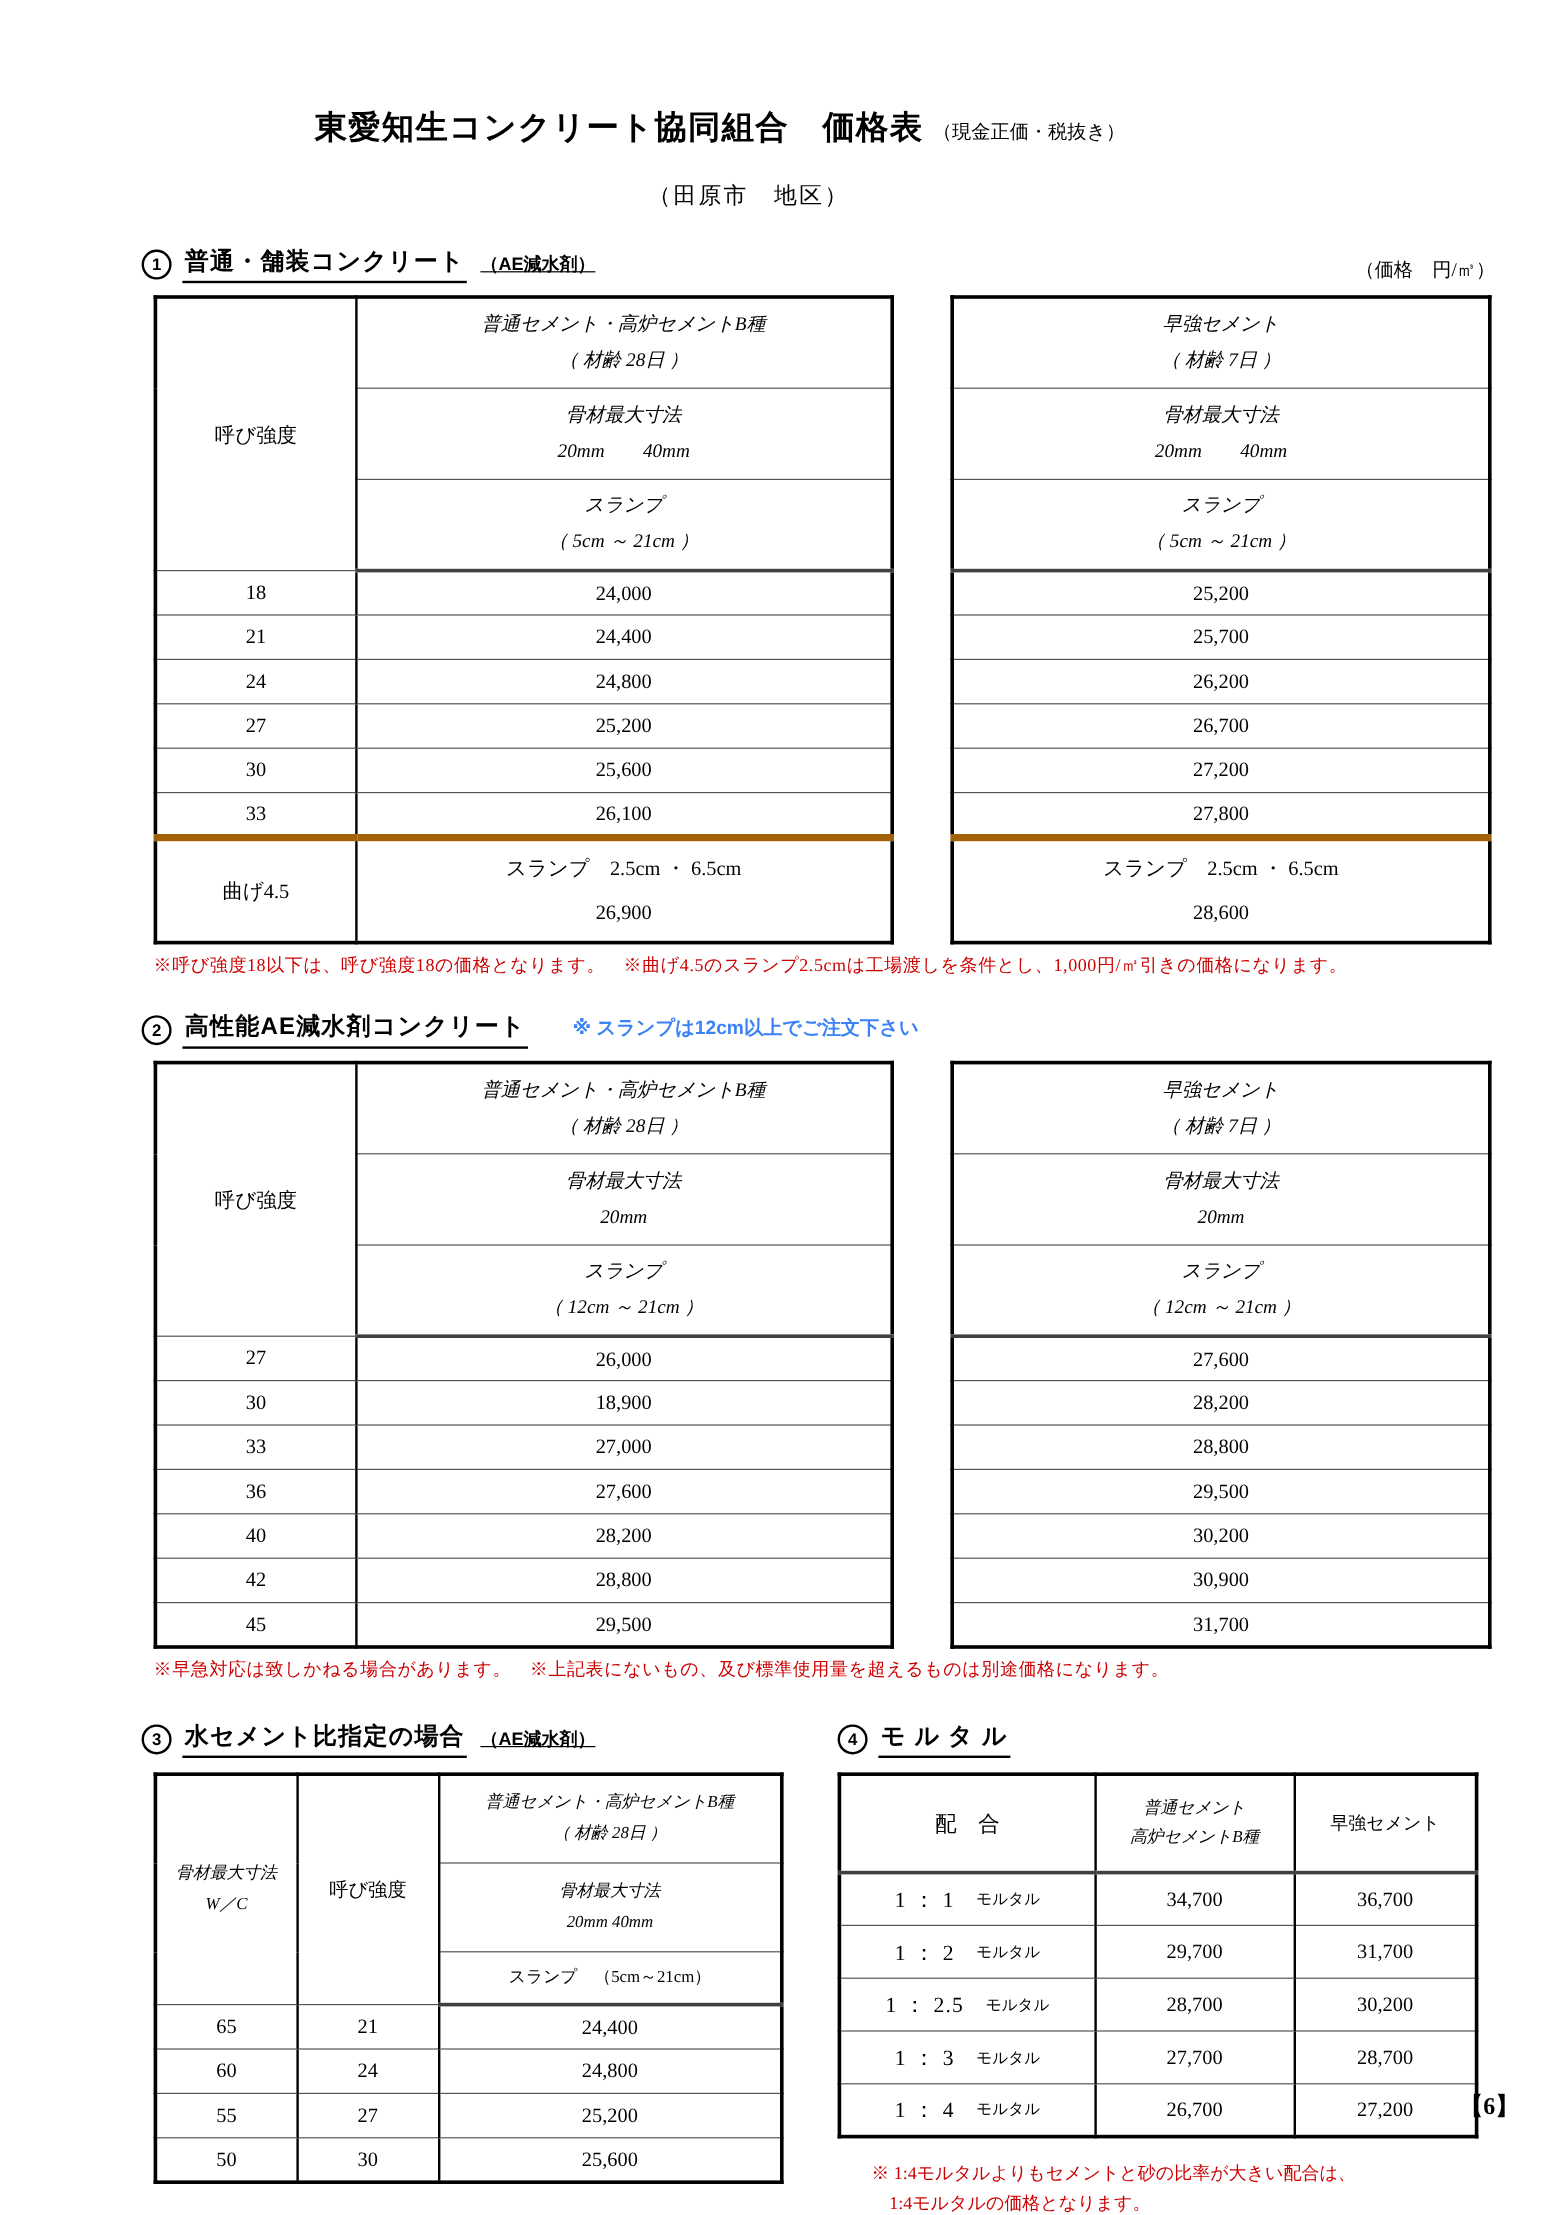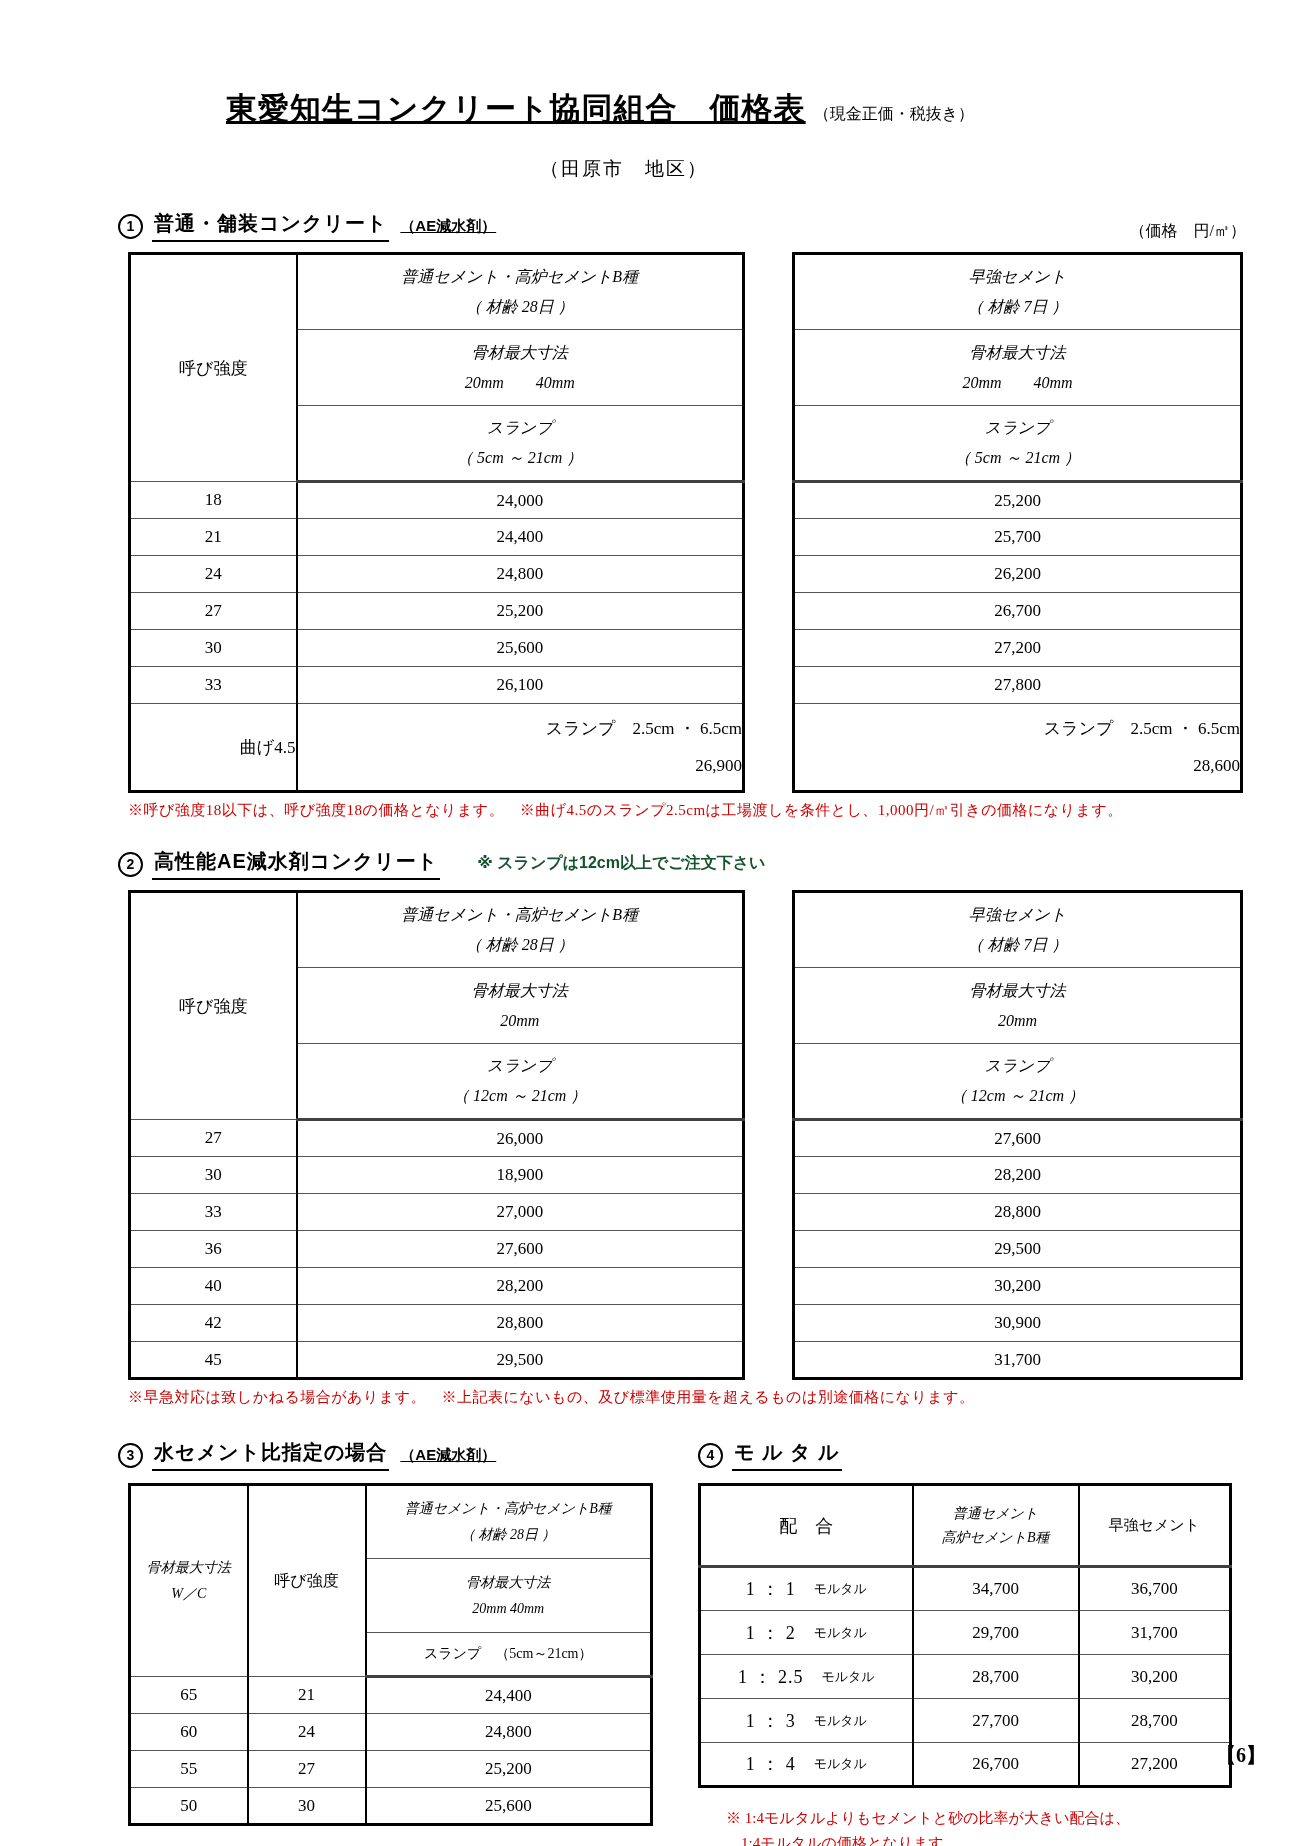--- a/index.html
+++ b/index.html
@@ -4,49 +4,49 @@
 <style>
   * { box-sizing: border-box; }
   html,body { margin:0; padding:0; background:#ffffff; }
   .page {
     width:1306px; height:1846px; background:#ffffff; position:relative;
     font-family:"Liberation Serif","DejaVu Serif",serif; color:#000;
     overflow:hidden;
   }
   
   .title-wrap { padding-top:88px; width:1200px; text-align:center; }
-  .doc-title  { font-size:31px; font-weight:bold; letter-spacing:1px;text-decoration:underline; }
+  .doc-title  { font-size:27px; font-weight:bold; letter-spacing:1px; }
   .doc-title-note { font-size:16px; margin-left:8px; }
   .subtitle { width:1200px; text-align:center; font-size:19px; margin-top:26px; letter-spacing:2px;margin-left:24px; }
 
   
   .sec-row { display:flex; align-items:flex-end; justify-content:space-between; margin:28px 60px 0 118px; }
   .sec-heading { display:flex; align-items:center; gap:9px;
                  font-family:"Liberation Sans","DejaVu Sans",sans-serif; }
   .circle-num { width:25px; height:25px; border:2px solid #000; border-radius:50%;
                 display:flex; align-items:center; justify-content:center;
                 font-size:14px; font-weight:bold; flex:none; }
   .sec-title  { font-size:20px; font-weight:bold; border-bottom:2px solid #000;
                 padding:0 2px 3px 2px; letter-spacing:1px; }
   .sec-note   { font-size:15px; font-weight:bold; margin-left:2px;text-decoration:underline; }
-  .sec-red    { color:#14532d; font-weight:bold; font-size:16px; margin-left:28px;
+  .sec-red    { color:#3b82f6; font-weight:bold; font-size:16px; margin-left:28px;
                 font-family:"Liberation Sans","DejaVu Sans",sans-serif; padding-bottom:2px;}
   .price-unit { font-size:16px; }
 
   
   .tables-row { display:flex; gap:47px; margin:10px 0 0 128px; }
   table.tbl { border-collapse:collapse; table-layout:fixed; border:3px solid #000; }
   table.tbl td { border-left:2px solid #000; border-right:2px solid #000;
                  border-top:1px solid #555; border-bottom:1px solid #555;
                  text-align:center; vertical-align:middle; padding:0; font-size:17px; }
   tr.h-row  > td { height:76px; }
   tr.h-sep  > td { border-bottom:3px solid #404040; }
   td.hdr-left { border-bottom:3px solid #000; font-size:17px; }
   tr.d-row  > td { height:37px; }
-  tr.bend-row > td { height:88px; border-top:1px solid #a16207;text-align:right; }
+  tr.bend-row > td { height:88px; border-top:6px solid #a16207; }
   .two-line div { line-height:30px; font-size:16px;font-style:italic; }
   .bend-lines div { line-height:37px; font-size:17px; }
   .t-left  { width:617px; }
   .t-right { width:451px; }
 
   .red-note { color:#cc0000; font-size:15px; margin:8px 0 0 128px; letter-spacing:0.5px; }
 
   
   .bottom { display:flex; margin:32px 0 0 118px; }
   .b-left  { width:580px; }

